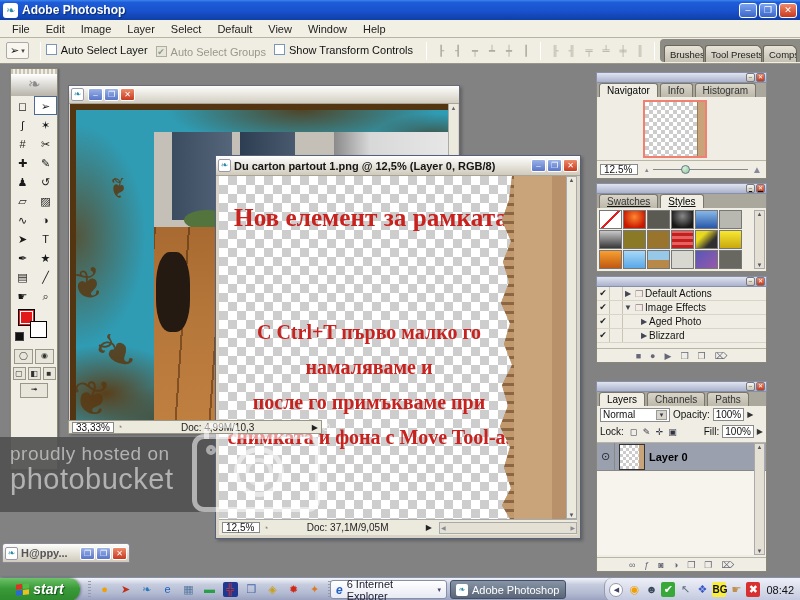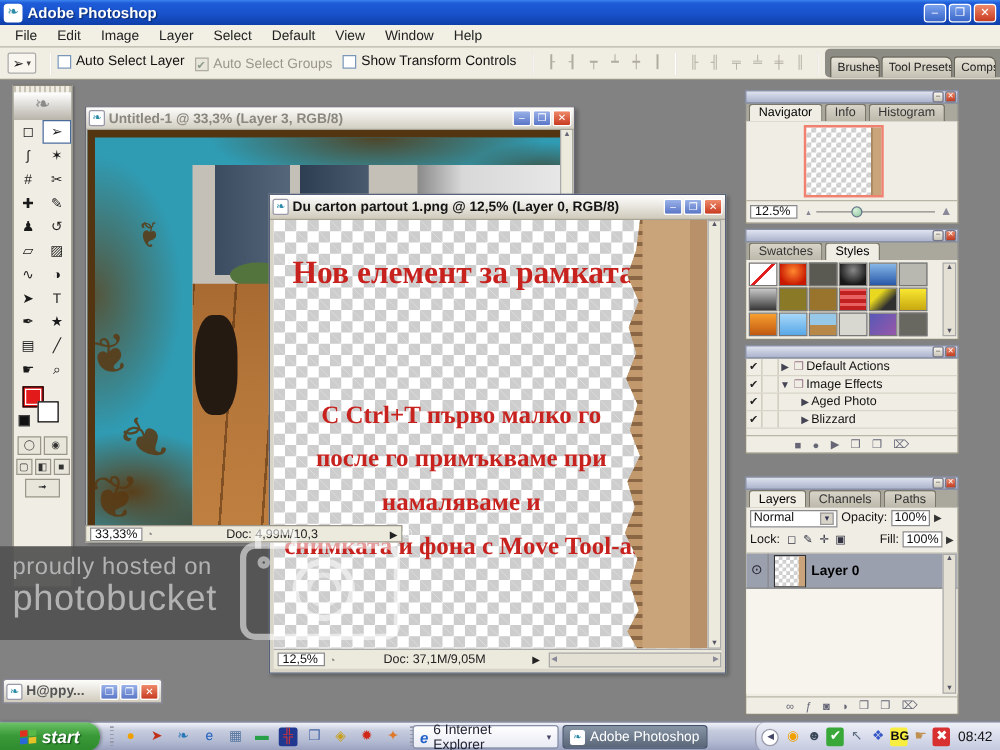--- a/index.html
+++ b/index.html
@@ -396,21 +396,20 @@
       <span class="tb-btn sm">■</span>
     </div>
     <div class="tb-row">
       <span class="tb-btn ir">➟</span>
     </div>
   </div>
 
   <div class="docwin" id="doc1">
     <div class="doctitle">
       <span class="dicon">❧</span>
-      <span class="dtext">Untitled-1 @ 33,3% (Layer 3, RGB/8)</span>
       <span class="dwb">–</span>
       <span class="dwb">❐</span>
       <span class="dwb close">✕</span>
     </div>
     <div class="d1-content">
       <span class="orn" style="left:-6px;top:150px;transform:rotate(-20deg);">❦</span>
       <span class="orn" style="left:18px;top:210px;transform:rotate(30deg);font-size:54px;">❧</span>
       <span class="orn" style="left:-4px;top:260px;font-size:48px;">❦</span>
       <span class="orn" style="left:30px;top:60px;transform:rotate(80deg);font-size:30px;">❧</span>
       <div class="d1-photo">
@@ -433,22 +432,22 @@
       <span class="dicon">❧</span>
       <span class="dtext">Du carton partout 1.png @ 12,5% (Layer 0, RGB/8)</span>
       <span class="dwb">–</span>
       <span class="dwb">❐</span>
       <span class="dwb close">✕</span>
     </div>
     <div class="d2-body checker">
       <div class="d2-headline">Нов елемент за рамката</div>
       <div class="d2-sub">
         <span>С Ctrl+T първо малко го</span>
+        <span>намаляваме и</span>
         <span>после го примъкваме при</span>
-        <span>намаляваме и</span>
         <span>снимката и фона с Move Tool-а.</span>
       </div>
       <div class="cardboard">
         <div class="ridges"></div>
       </div>
     </div>
     <div class="d2-vscroll">
       <span>▲</span>
       <span>▼</span>
     </div>
@@ -513,21 +512,21 @@
           <span class="mtn small">▴</span>
           <span class="navtrack">
               <span class="navhandle"></span>
             </span>
           <span class="mtn large">▲</span>
         </span>
       </div>
     </div>
   </div>
 
-  <div class="pgroup" style="top:183px;">
+  <div class="pgroup" style="top:183px;text-decoration:underline;">
     <div class="pstrip">
       <span class="pwbtn">–</span>
       <span class="pwbtn close">✕</span>
     </div>
     <div class="ptabs" id="styles-tabs">
         <span class="ptab">Swatches</span>
         <span class="ptab active">Styles</span>
       </div>
     <div class="pbody" id="styles-body">
       <div class="swatchgrid" id="swatchgrid">

